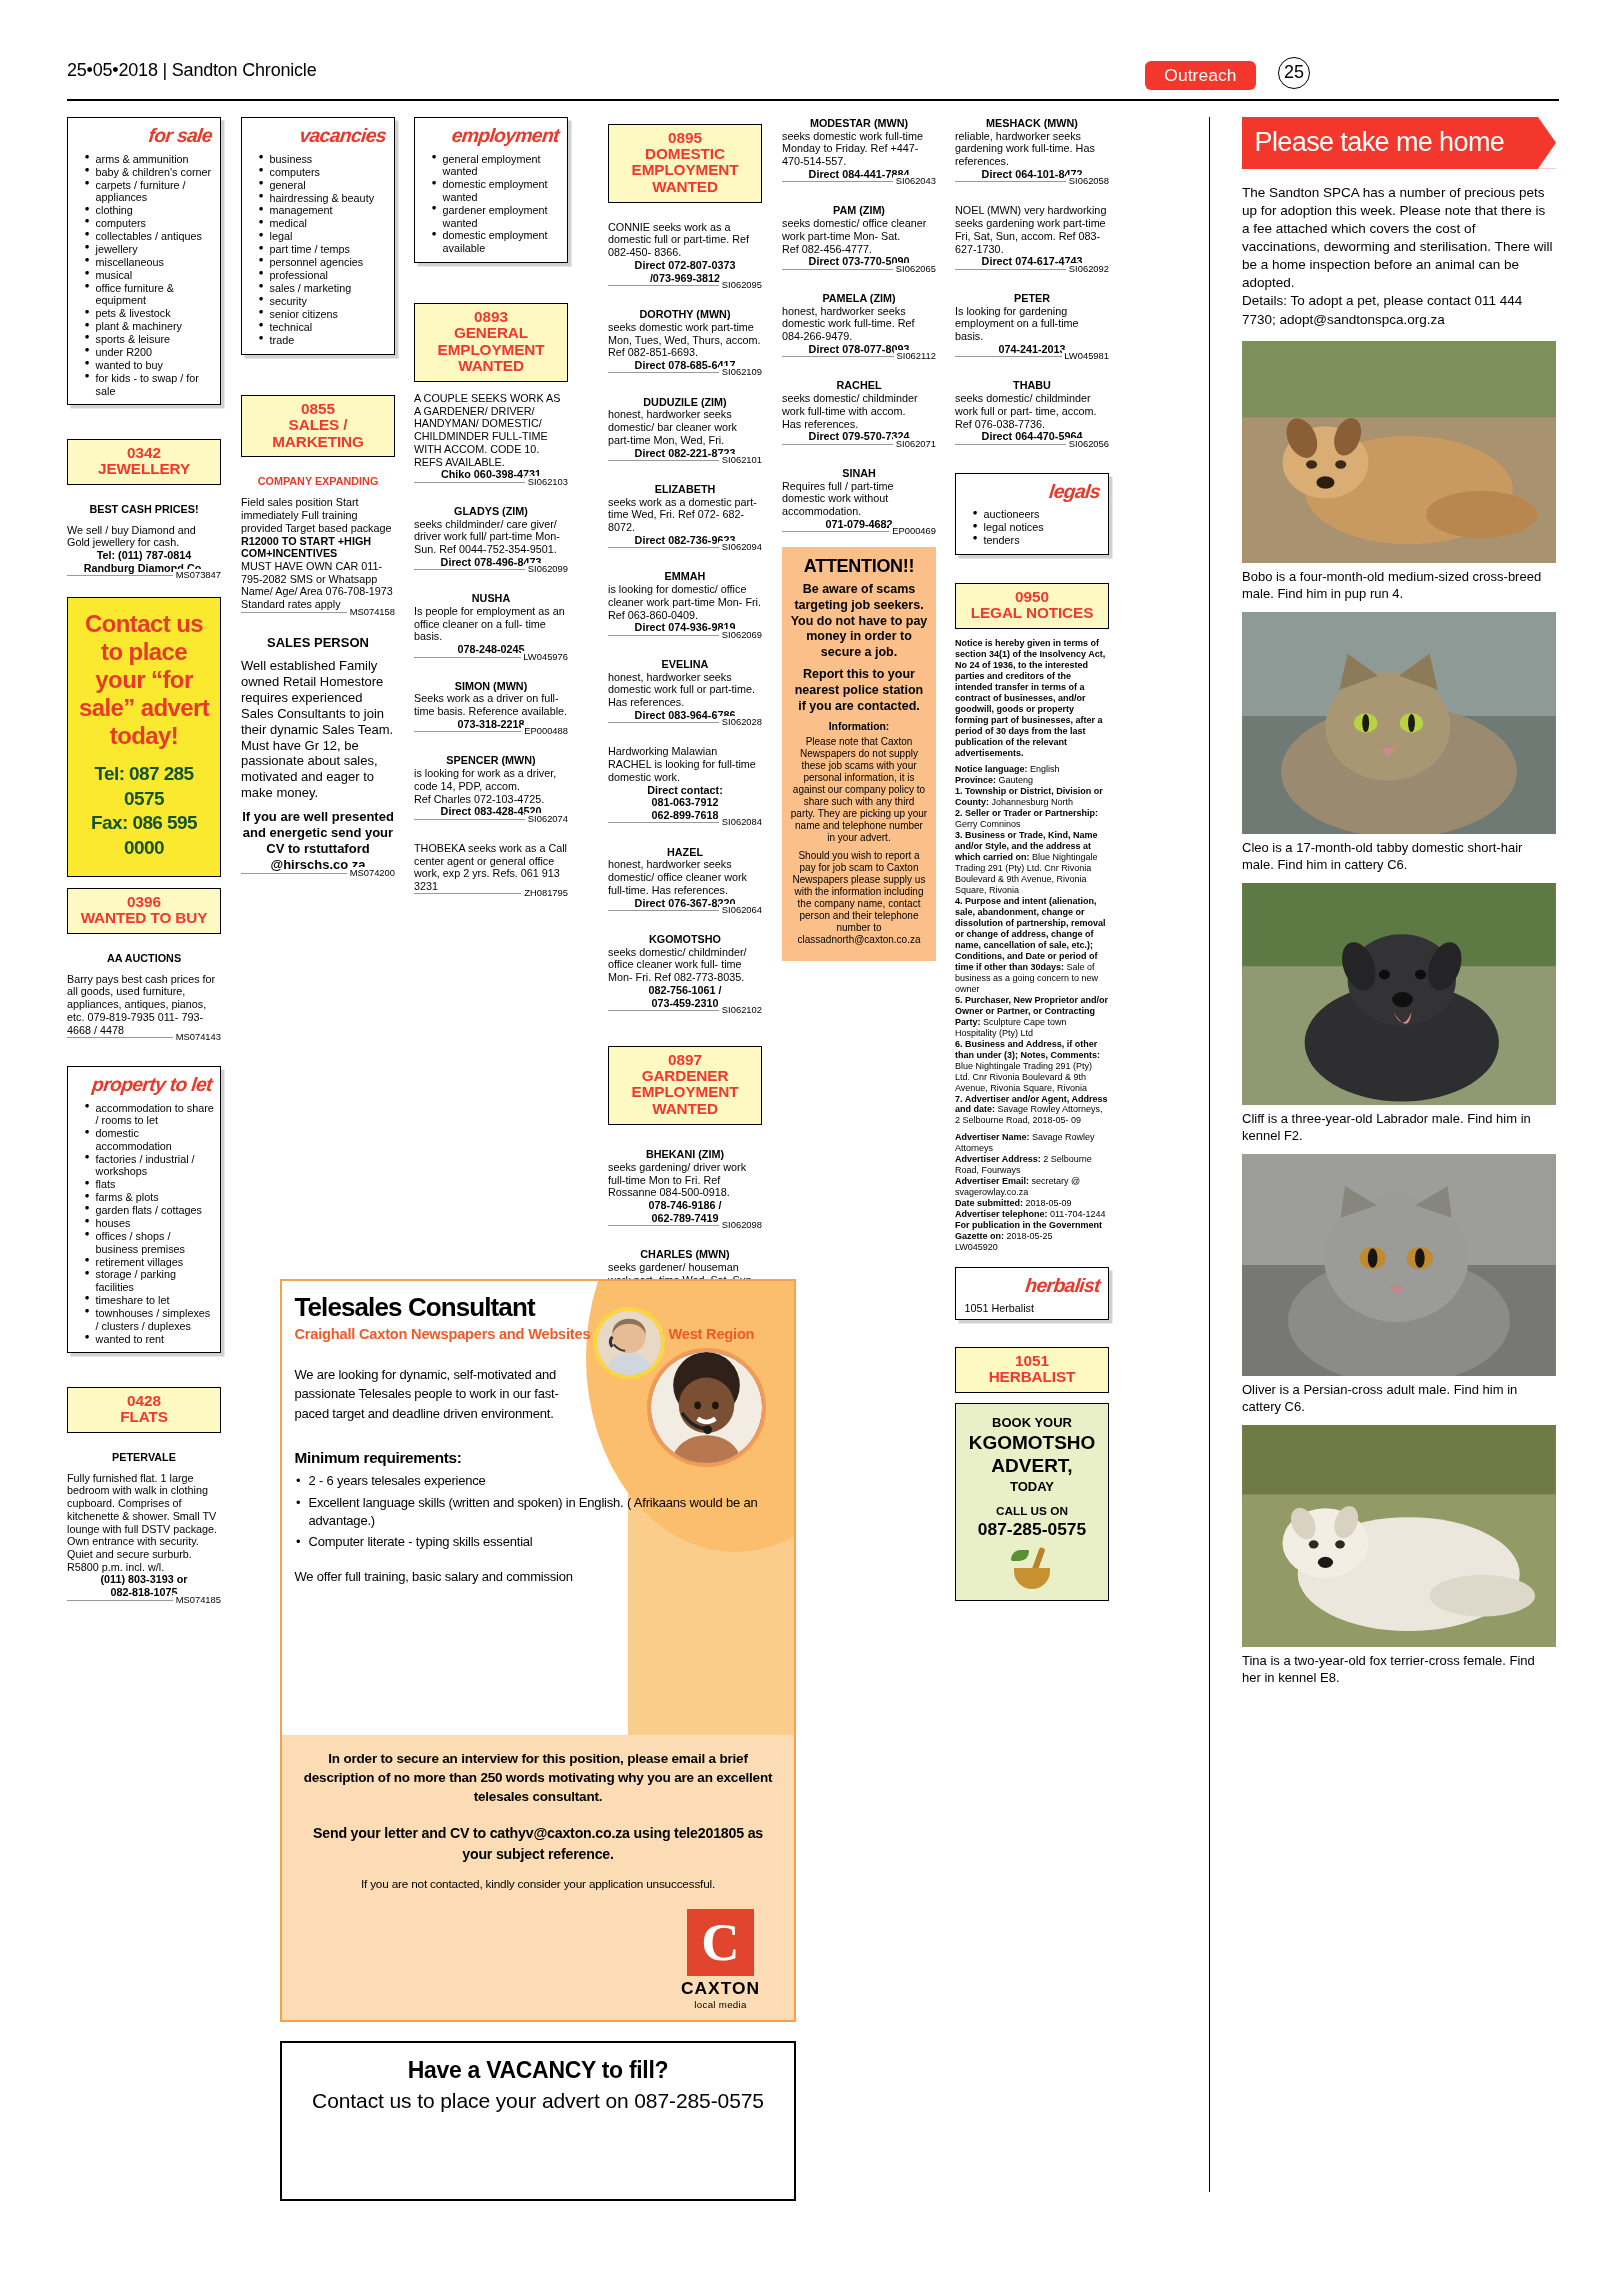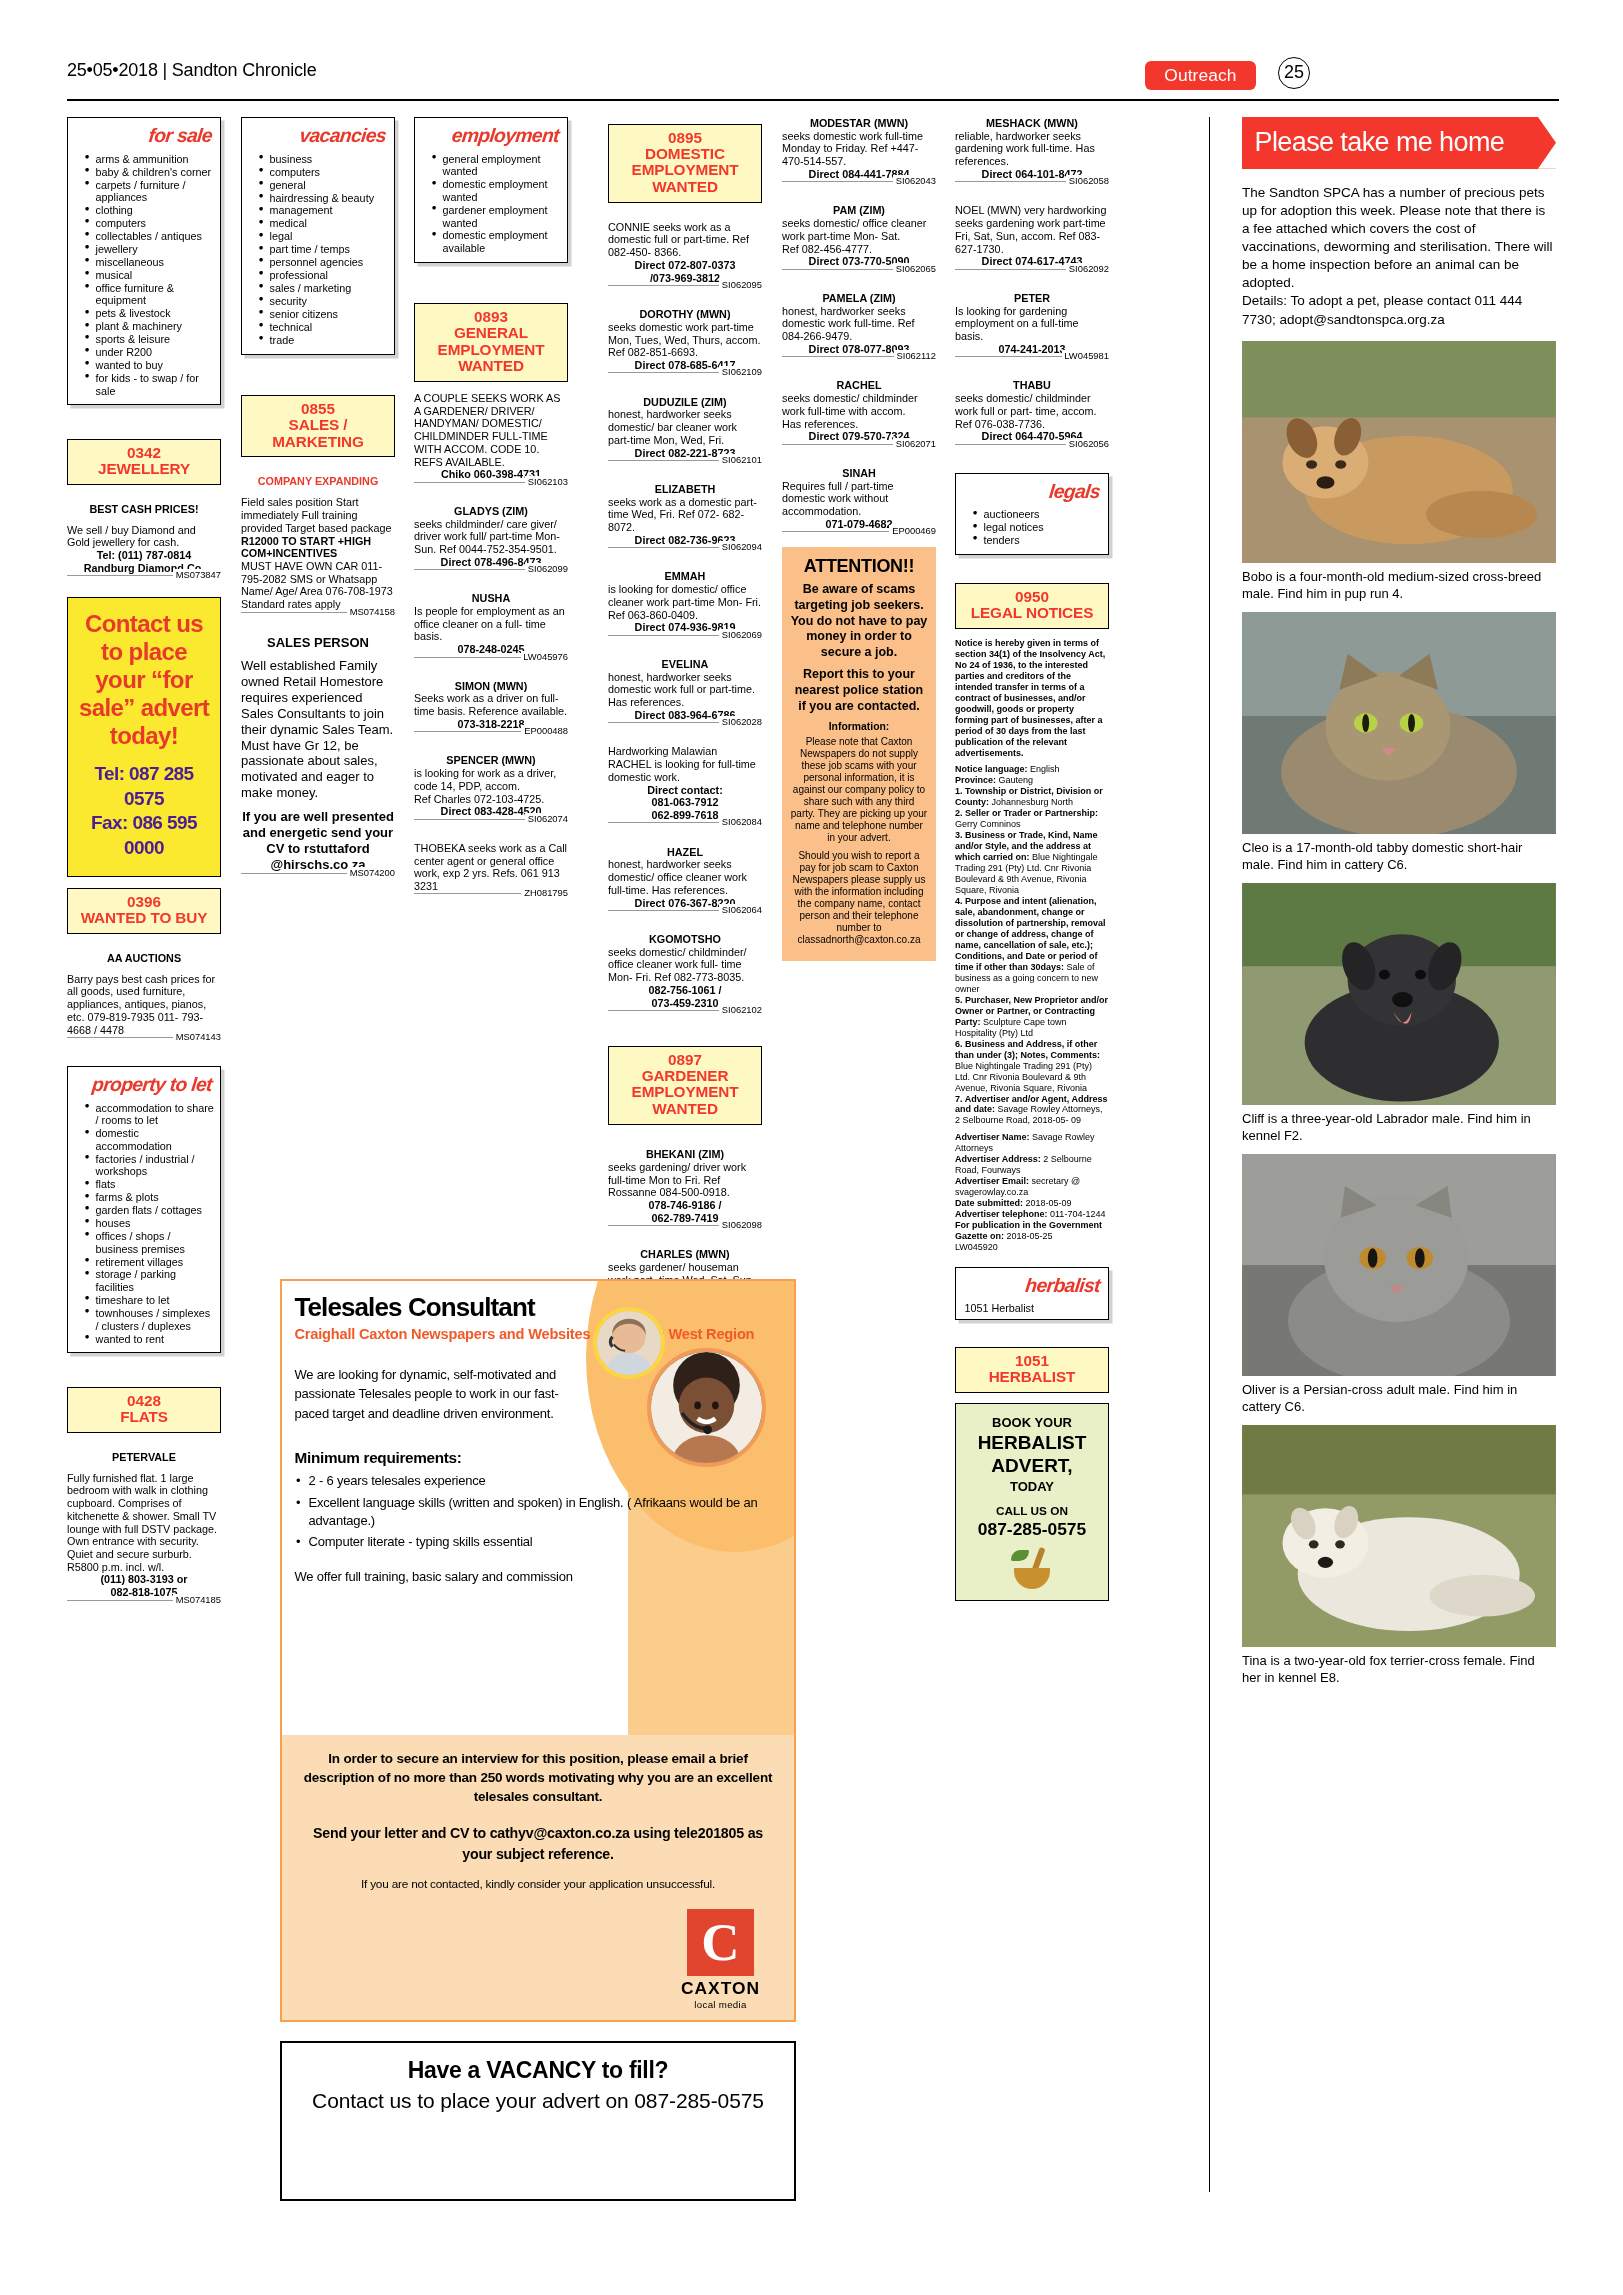--- a/index.html
+++ b/index.html
@@ -87,21 +87,21 @@
   
   .yellowbox {
     background:#fbe930; border:1.7px solid #000; text-align:center;
     padding:12.5px 5.6px 15.3px; margin:9.7px 0 11px;
   }
   .yellowbox .l1 {
     color:#e8392b; font-weight:bold; font-size:24px; line-height:1.16; letter-spacing:-0.6px;
   }
   .yellowbox .gap { height:12.5px; }
   .yellowbox .l2 {
-    color:#4c1d95; font-weight:bold; font-size:19px; line-height:1.3; letter-spacing:-0.6px;
+    color:#14532d; font-weight:bold; font-size:19px; line-height:1.3; letter-spacing:-0.6px;
   }
 
   
   .attbox {
     background:#fbbf8a; border:0.7px solid #e6a濾; padding:8.3px 8.3px 9.7px;
     margin-top:4.2px;
   }
   .attbox h3 { margin:0 0 5.6px; text-align:center; font-size:18px; font-weight:bold; letter-spacing:-0.3px;}
   .attbox p { margin:0 0 7px; font-size:12.5px; line-height:1.25; text-align:center; font-weight:bold;}
   .attbox .info-t { text-align:center; font-size:10.4px; font-weight:bold; margin:2.8px 0 4.2px; }
@@ -704,21 +704,21 @@
 
       <div class="spacer-s"></div>
 
       <div class="clsbox">
         <div class="num">1051</div>
         <div class="nm">HERBALIST</div>
       </div>
 
       <div class="bookbox">
         <div class="t1">BOOK YOUR</div>
-        <div class="t2">HERBALIST ADVERT,</div>
+        <div class="t2">KGOMOTSHO ADVERT,</div>
         <div class="t3">TODAY</div>
         <div class="t4">CALL US ON</div>
         <div class="t5">087-285-0575</div>
         <div class="mortar">
           <div class="leaf"></div>
             <div class="stick"></div>
             <div class="bowl"></div>
         </div>
       </div>
     </div>

